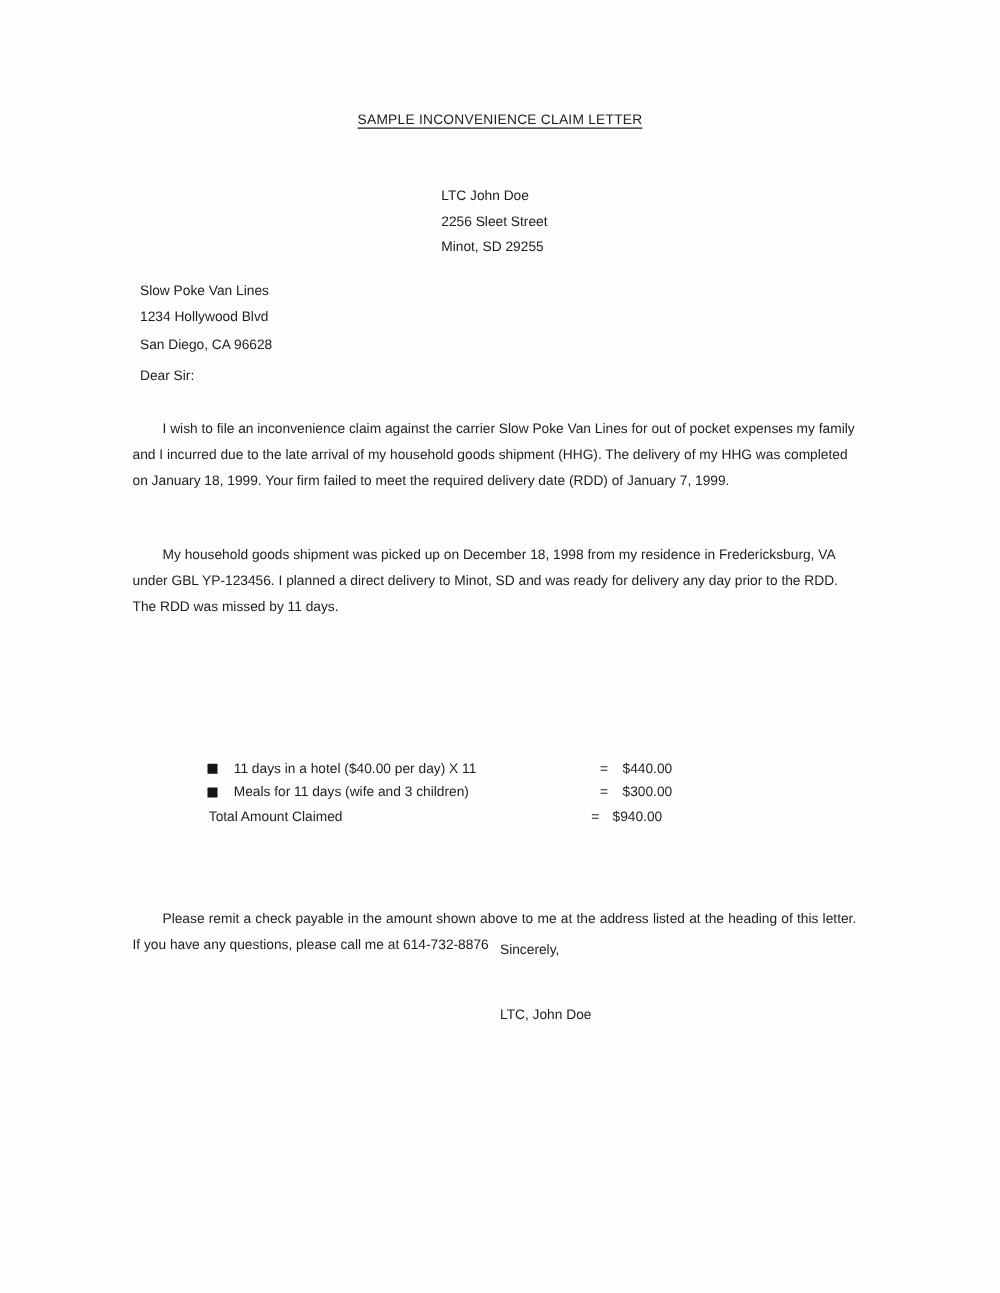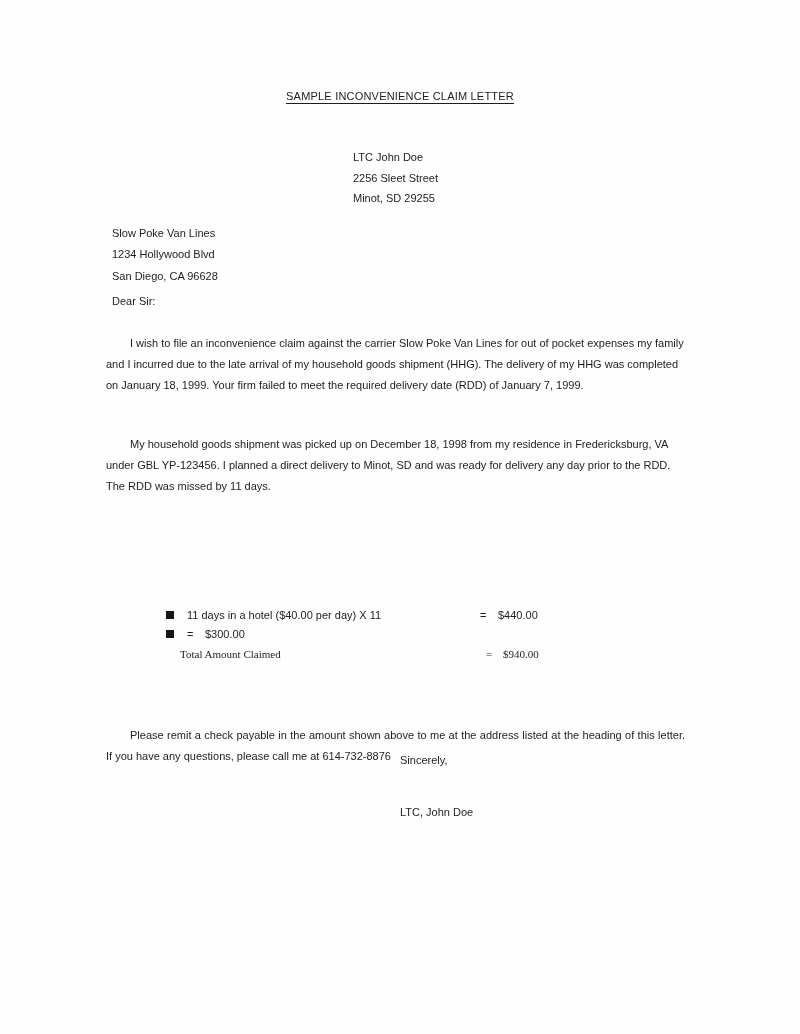--- a/index.html
+++ b/index.html
@@ -74,21 +74,21 @@
     width: 8px;
     height: 8px;
     background: #151515;
     align-self: center;
     margin-right: 13px;
     margin-top: -2px;
   }
   .claim-label { flex: none; width: 293px; }
   .claim-eq    { flex: none; width: 18px; }
   .claim-amount { flex: none; }
-  .claim-row.total { margin-left: 14px; font-family: Liberation Serif, serif; }
+  .claim-row.total { margin-left: 1px; }
   .claim-row.total .claim-label { width: 306px; }
   .claim-row.total .claim-eq { width: 17px; }
 
   .closing   { top: 754px; left: 400px; }
   .signature { top: 806px; left: 400px; }
 </style>
 </head>
 <body>
 
 <div class="page">
@@ -116,20 +116,21 @@
 
   <div class="block claims">
     <div class="claim-row">
       <span class="bullet"></span>
       <span class="claim-label">11 days in a hotel ($40.00 per day) X 11</span>
       <span class="claim-eq">=</span>
       <span class="claim-amount">$440.00</span>
     </div>
     <div class="claim-row">
       <span class="bullet"></span>
+      <span class="claim-label">Meals for 11 days (wife and 3 children)</span>
       <span class="claim-eq">=</span>
       <span class="claim-amount">$300.00</span>
     </div>
     <div class="claim-row total">
       <span class="claim-label">Total Amount Claimed</span>
       <span class="claim-eq">=</span>
       <span class="claim-amount">$940.00</span>
     </div>
   </div>
 

